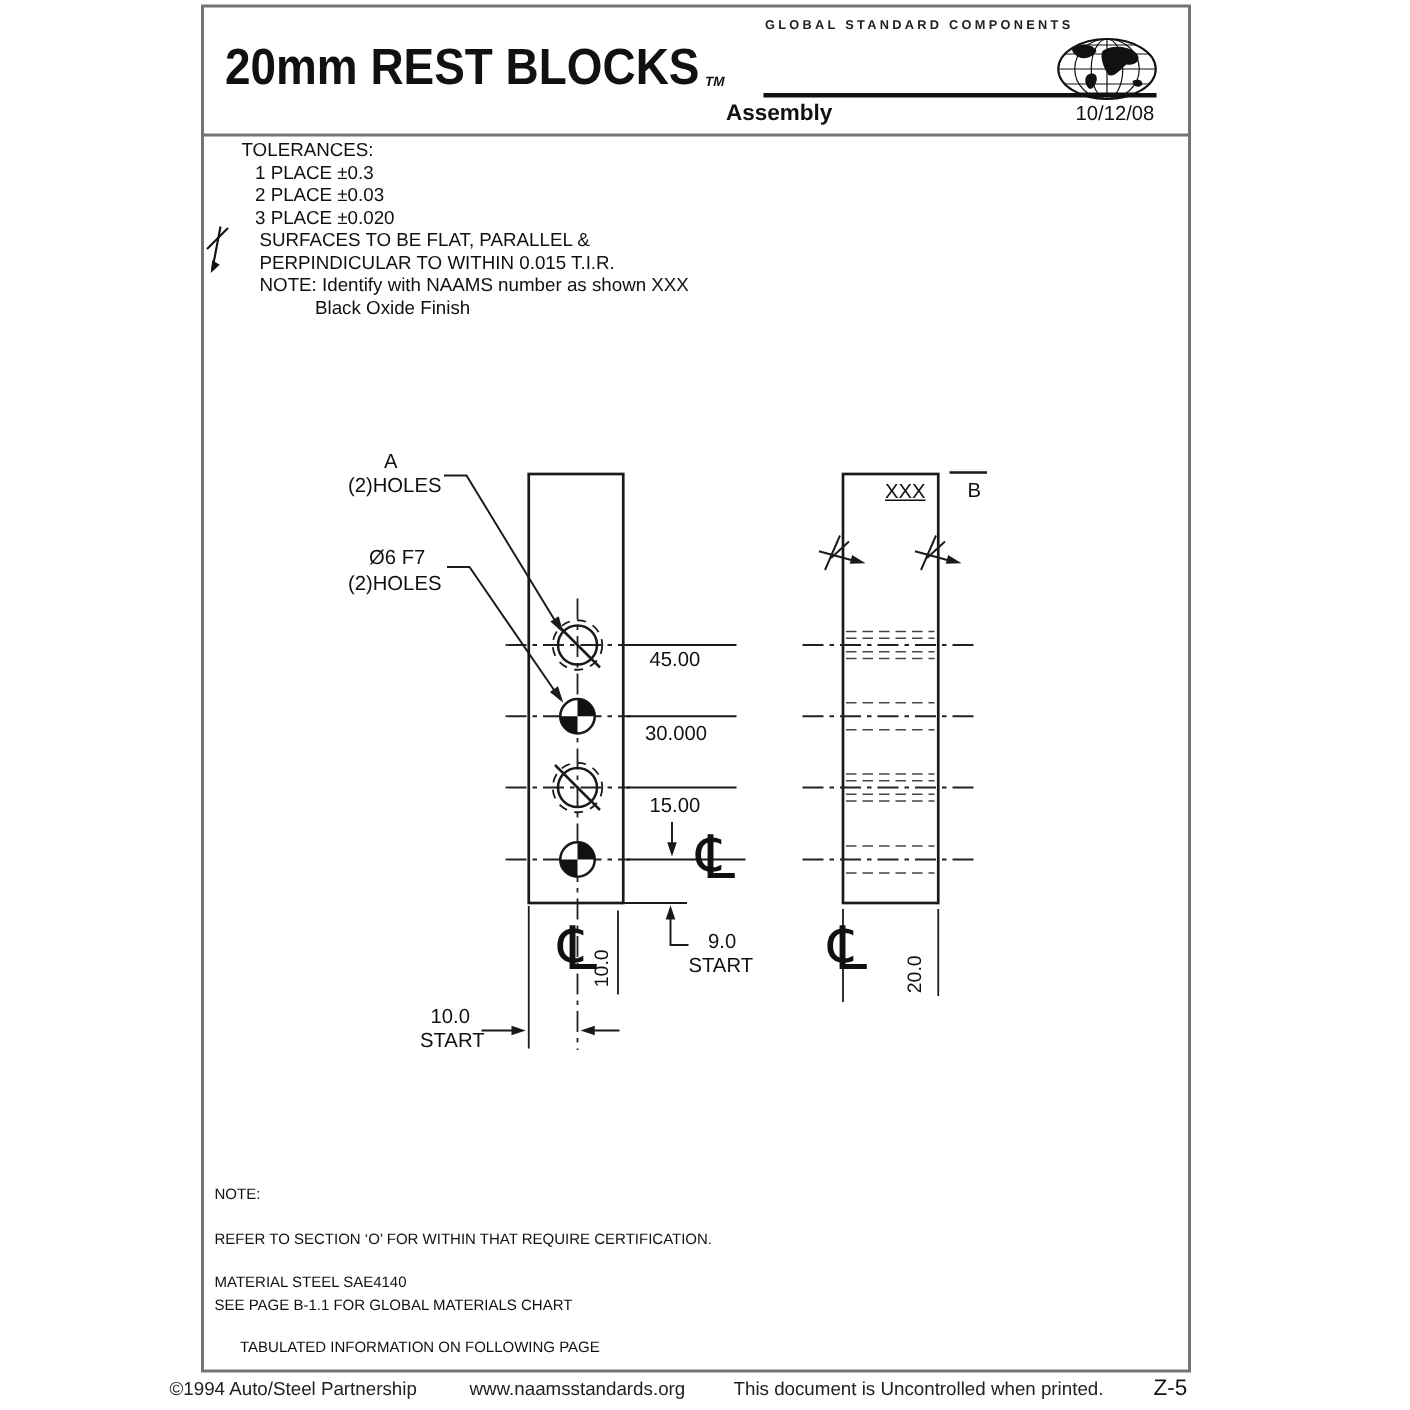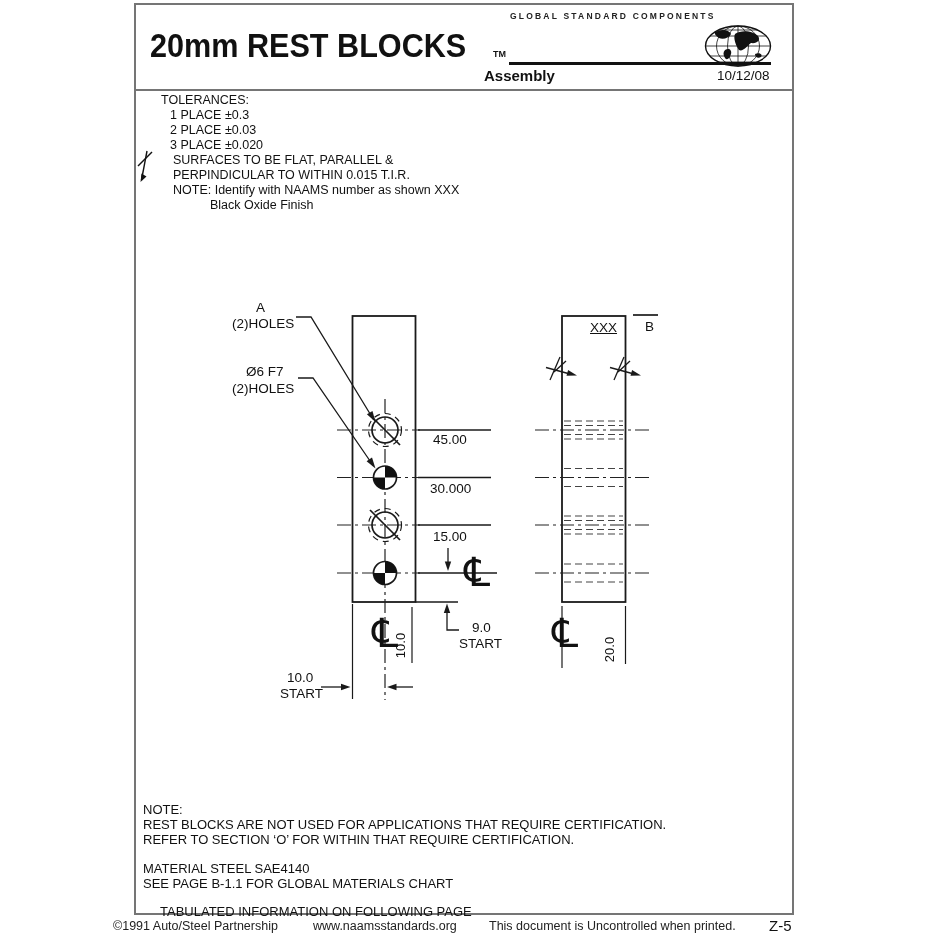--- a/index.html
+++ b/index.html
@@ -14,42 +14,42 @@
   
   .title{font-weight:bold;font-size:34px;letter-spacing:0px;transform:scaleX(.9);transform-origin:left center;}
   .tagline{font-size:8.5px;font-weight:bold;letter-spacing:2.2px;color:#222;}
   .tm{font-size:9px;font-weight:bold;}
   .brand{font-size:52px;font-weight:bold;letter-spacing:0px;line-height:1;}
   .brand-underline{position:absolute;left:509px;top:62px;width:262px;height:0;border-top:3px solid #111;}
   .subtitle{font-size:15px;}
   .date{font-size:13.5px;}
   
   .tol{font-size:12.5px;line-height:15px;}
-  .note-txt{font-size:13px;margin-top:11px;}
+  .note-txt{font-size:10px;}
   .foot{font-size:12.5px;color:#222;}
   .pagenum{font-size:15px;}
   
   .lbl{font-size:13.5px;}
   .vlbl{font-size:13px;transform:rotate(-90deg);}
   .cl-sym{font-family:"DejaVu Sans",sans-serif;font-style:italic;font-size:40px;line-height:1;}
   svg{display:block;}
   .linework{position:absolute;left:0;top:0;}
 </style>
 </head>
 <body>
 
 <div class="screen">
 
   <div class="page-frame"></div>
   <div class="header-divider"></div>
 
   <div class="abs title" style="left:150px;top:26px;">20mm REST BLOCKS</div>
 
   <div class="abs tagline" style="left:510px;top:11px;">GLOBAL STANDARD COMPONENTS</div>
-  <div class="abs tm" style="left:493px;top:49px;">TM</div>
+  <div class="abs tm" style="left:470px;top:49px;font-style:italic;">TM</div>
   <div class="brand-underline"></div>
 
   <svg class="abs" style="left:703px;top:24px;" width="70" height="44" viewBox="0 0 70 44">
     <ellipse cx="35" cy="22" rx="32.5" ry="20" fill="none" stroke="#111" stroke-width="1.4"></ellipse>
     <ellipse cx="35" cy="22" rx="21.5" ry="20" fill="none" stroke="#111" stroke-width="0.8"></ellipse>
     <ellipse cx="35" cy="22" rx="10.5" ry="20" fill="none" stroke="#111" stroke-width="0.8"></ellipse>
     <line x1="35" y1="2" x2="35" y2="42" stroke="#111" stroke-width="0.8"></line>
     <line x1="2.5" y1="22" x2="67.5" y2="22" stroke="#111" stroke-width="0.8"></line>
     <line x1="6.9" y1="12" x2="63.1" y2="12" stroke="#111" stroke-width="0.8"></line>
     <line x1="6.9" y1="32" x2="63.1" y2="32" stroke="#111" stroke-width="0.8"></line>
@@ -215,24 +215,23 @@
   <div class="abs lbl" style="left:472px;top:620px;">9.0</div>
   <div class="abs lbl" style="left:459px;top:636px;">START</div>
 
   <div class="abs lbl" style="left:287px;top:670px;">10.0</div>
   <div class="abs lbl" style="left:280px;top:686px;">START</div>
 
   <div class="abs vlbl" style="left:388px;top:638px;">10.0</div>
   <div class="abs vlbl" style="left:597px;top:642px;">20.0</div>
 
   <div class="abs note-txt" style="left:143px;top:791px;">NOTE:</div>
-  <div class="abs note-txt" style="left:143px;top:806px;">REST BLOCKS ARE NOT USED FOR APPLICATIONS THAT REQUIRE CERTIFICATION.</div>
   <div class="abs note-txt" style="left:143px;top:821px;">REFER TO SECTION ‘O’ FOR WITHIN THAT REQUIRE CERTIFICATION.</div>
   <div class="abs note-txt" style="left:143px;top:850px;">MATERIAL STEEL SAE4140</div>
   <div class="abs note-txt" style="left:143px;top:865px;">SEE PAGE B-1.1 FOR GLOBAL MATERIALS CHART</div>
   <div class="abs note-txt" style="left:160px;top:893px;">TABULATED INFORMATION ON FOLLOWING PAGE</div>
 
-  <div class="abs foot" style="left:113px;top:919px;">©1991 Auto/Steel Partnership</div>
+  <div class="abs foot" style="left:113px;top:919px;">©1994 Auto/Steel Partnership</div>
   <div class="abs foot" style="left:313px;top:919px;">www.naamsstandards.org</div>
   <div class="abs foot" style="left:489px;top:919px;">This document is Uncontrolled when printed.</div>
   <div class="abs pagenum" style="left:769px;top:917px;">Z-5</div>
 
 </div>
 
 </body></html>

